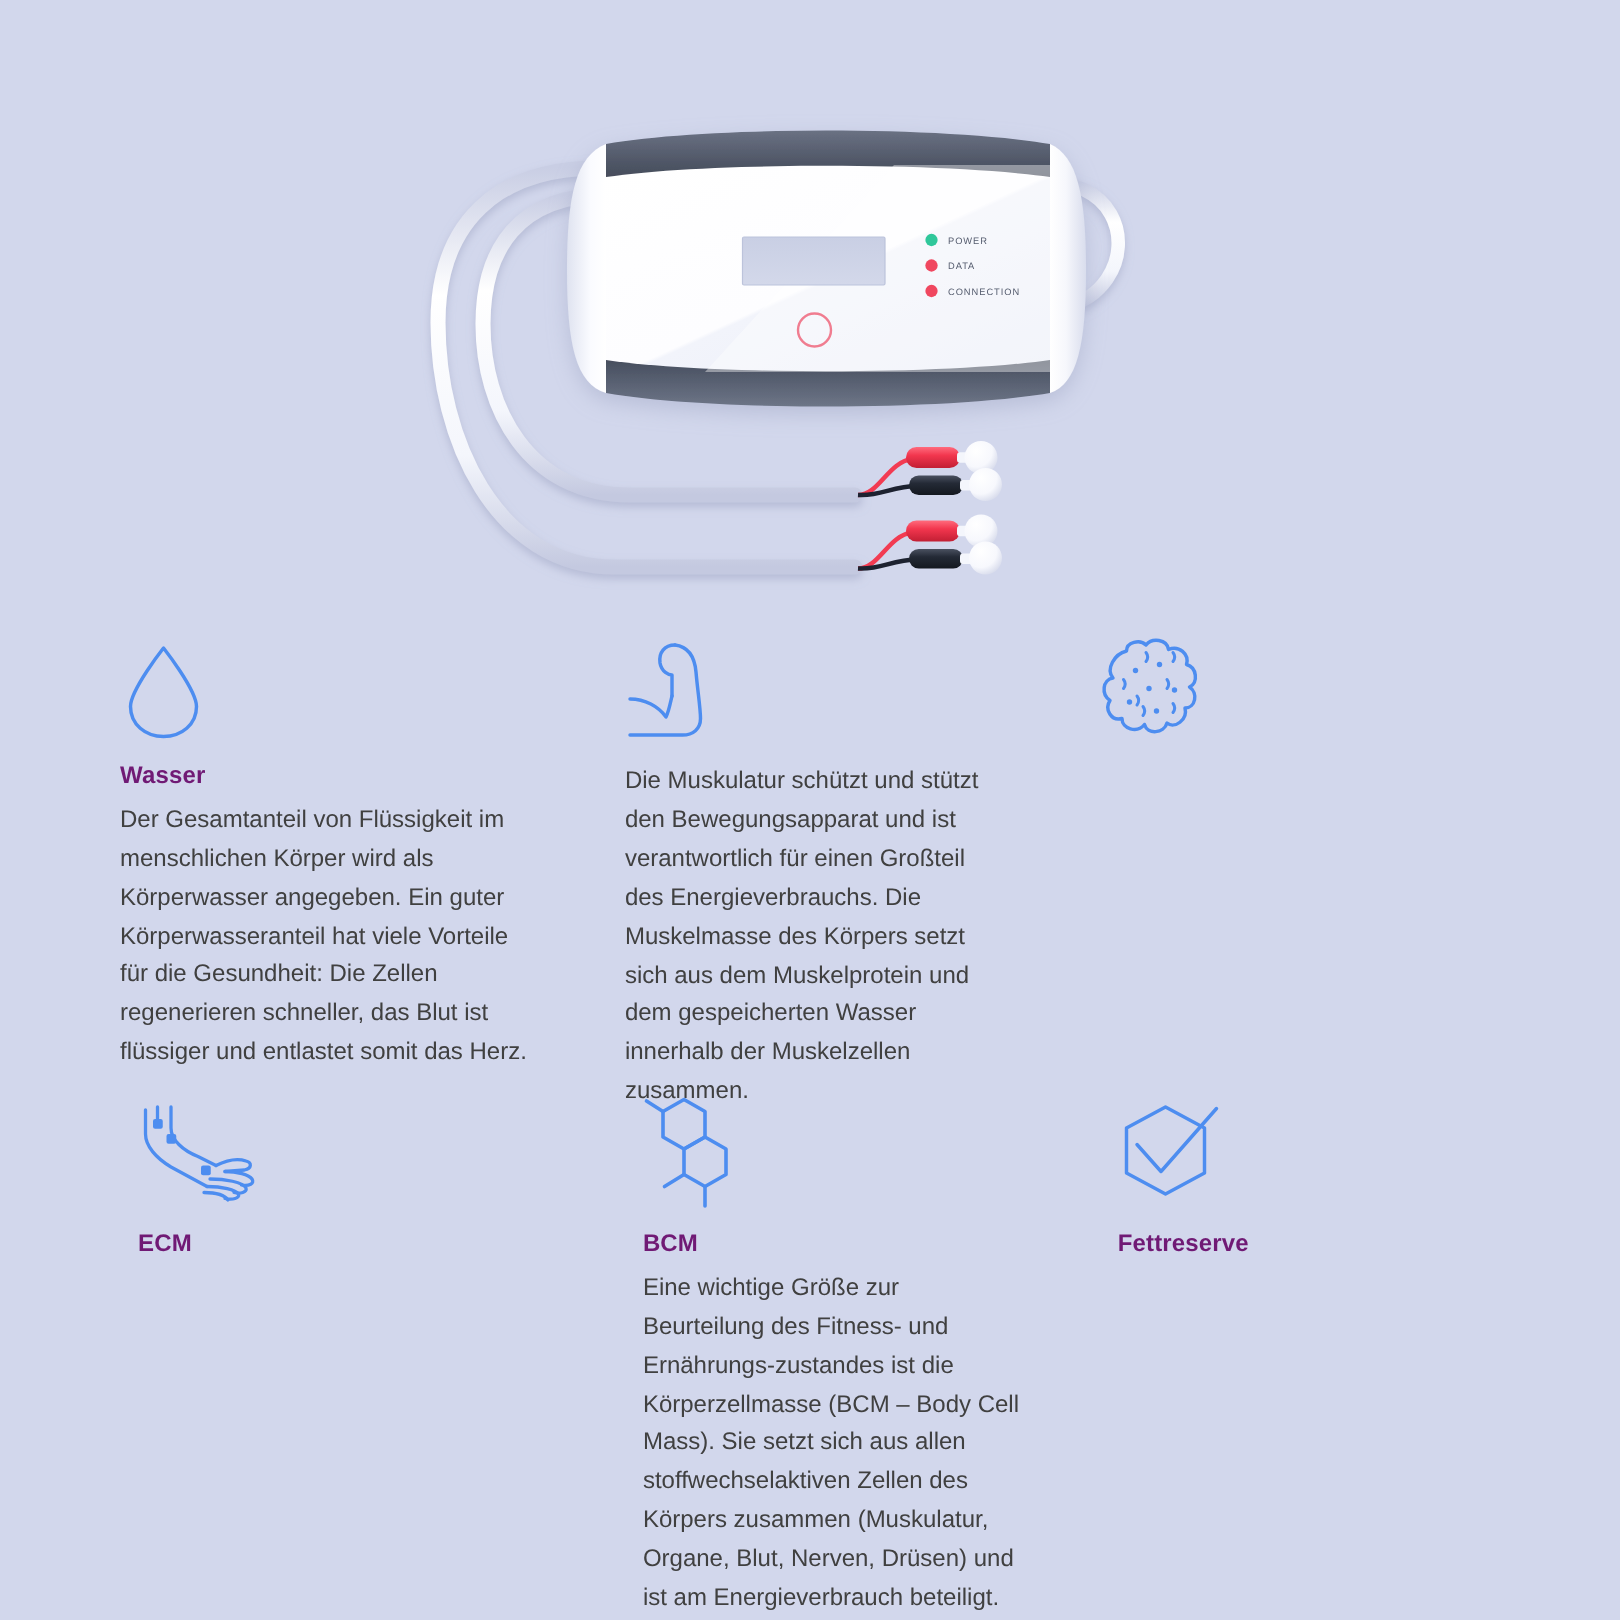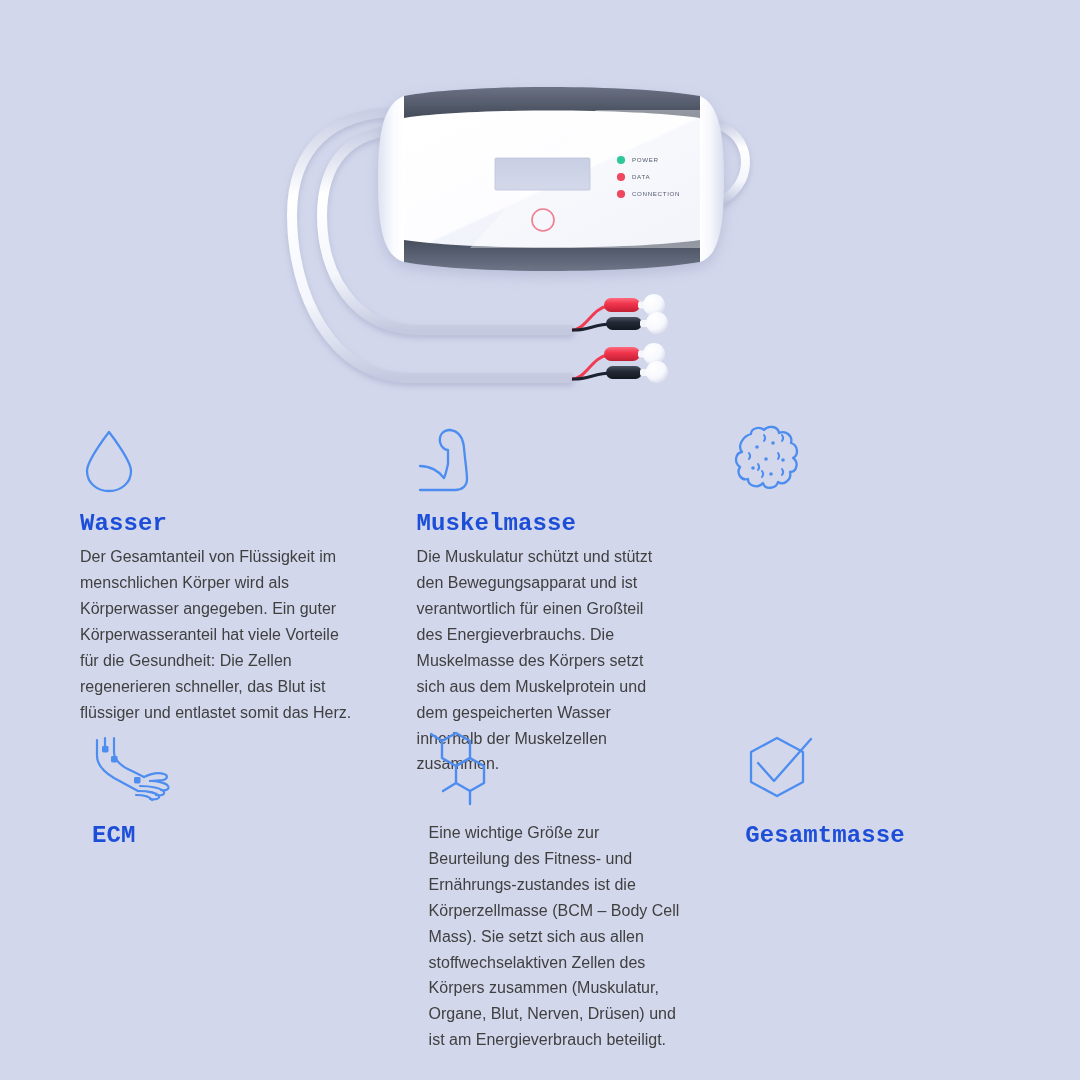--- a/index.html
+++ b/index.html
@@ -54,27 +54,26 @@
 
   .feature-icon {
     height: 74px;
     display: flex;
     align-items: flex-end;
     margin-bottom: 14px;
   }
   .feature-icon svg { display: block; overflow: visible; }
 
   .feature-title {
-    font-size: 24px;
+    font-size: 16px;
     font-weight: bold;
-    color: #1d4ed8;
+    color: #701a75;
     letter-spacing: 0.1px;
     margin: 0 0 5px 0;
     line-height: 1.3;
-    font-family: Liberation Mono, monospace;
   }
   .feature-body {
     font-size: 16px;
     line-height: 1.62;
     color: #404040;
     margin: 0;
     white-space: pre-line;
   }
 
   
@@ -230,21 +229,20 @@
     </div>
 
     <div class="feature-cell col-2">
       <div class="feature-icon">
         <svg width="66" height="68" viewBox="0 0 66 68">
           <path d="M33 4 C 26 4, 22 9, 23 16 C 24 22, 29 24, 31 24 L 31 38" fill="none" stroke="#4d8df0" stroke-width="2.3" stroke-linecap="round" stroke-linejoin="round"></path>
           <path d="M33 4 C 41 5, 46 11, 47 22 C 48 34, 50 46, 50 53 C 50 60, 45 64, 38 64 L 3 64" fill="none" stroke="#4d8df0" stroke-width="2.3" stroke-linecap="round" stroke-linejoin="round"></path>
           <path d="M3 40 C 13 40, 22 45, 27 52 C 29 48, 30 42, 31 38" fill="none" stroke="#4d8df0" stroke-width="2.3" stroke-linecap="round" stroke-linejoin="round"></path>
         </svg>
       </div>
-      <div class="feature-title">Muskelmasse</div>
       <div class="feature-body">Die Muskulatur schützt und stützt den Bewegungsapparat und ist verantwortlich für einen Großteil des Energieverbrauchs. Die Muskelmasse des Körpers setzt sich aus dem Muskelprotein und dem gespeicherten Wasser innerhalb der Muskelzellen zusammen.</div>
     </div>
 
     <div class="feature-cell col-3">
       <div class="feature-icon">
         <svg width="70" height="70" viewBox="0 0 70 70">
           <path d="M18 10 C 18 4, 27 2, 31 6 C 35 1, 45 2, 46 9 C 53 6, 60 12, 58 19
                    C 65 21, 66 31, 60 34 C 66 38, 64 48, 57 48 C 59 56, 50 62, 45 58
                    C 43 65, 32 66, 30 59 C 25 65, 15 62, 15 55 C 8 57, 3 49, 7 43
                    C 1 39, 2 29, 9 28 C 4 22, 10 12, 18 10 Z" fill="none" stroke="#4d8df0" stroke-width="2.3" stroke-linejoin="round"></path>
@@ -290,26 +288,27 @@
     <div class="feature-cell col-2">
       <div class="feature-icon">
         <svg width="64" height="74" viewBox="0 0 64 74">
           <polygon points="13,9 27,1 41,9 41,26 27,34 13,26" fill="none" stroke="#4d8df0" stroke-width="2.4" stroke-linejoin="round"></polygon>
           <polygon points="27,34 41,26 55,34 55,51 41,59 27,51" fill="none" stroke="#4d8df0" stroke-width="2.4" stroke-linejoin="round"></polygon>
           <line x1="2" y1="2" x2="13" y2="9" stroke="#4d8df0" stroke-width="2.4" stroke-linecap="round"></line>
           <line x1="27" y1="51" x2="14" y2="59" stroke="#4d8df0" stroke-width="2.4" stroke-linecap="round"></line>
           <line x1="41" y1="59" x2="41" y2="72" stroke="#4d8df0" stroke-width="2.4" stroke-linecap="round"></line>
         </svg>
       </div>
+      <div class="feature-title">BCM</div>
       <div class="feature-body">Eine wichtige Größe zur Beurteilung des Fitness- und Ernährungs-zustandes ist die Körperzellmasse (BCM – Body Cell Mass). Sie setzt sich aus allen stoffwechselaktiven Zellen des Körpers zusammen (Muskulatur, Organe, Blut, Nerven, Drüsen) und ist am Energieverbrauch beteiligt.</div>
     </div>
 
     <div class="feature-cell col-3">
       <div class="feature-icon">
         <svg width="72" height="72" viewBox="0 0 72 72">
           <polygon points="32,4 58,18 58,48 32,62 6,48 6,18" fill="none" stroke="#4d8df0" stroke-width="2.3" stroke-linejoin="round"></polygon>
           <path d="M13 29 L 29 47 L 66 5" fill="none" stroke="#4d8df0" stroke-width="2.3" stroke-linecap="round" stroke-linejoin="round"></path>
         </svg>
       </div>
-      <div class="feature-title">Gesamtmasse</div>
+      <div class="feature-title">Fettreserve</div>
     </div>
   </div>
 </div>
 
 </body></html>

